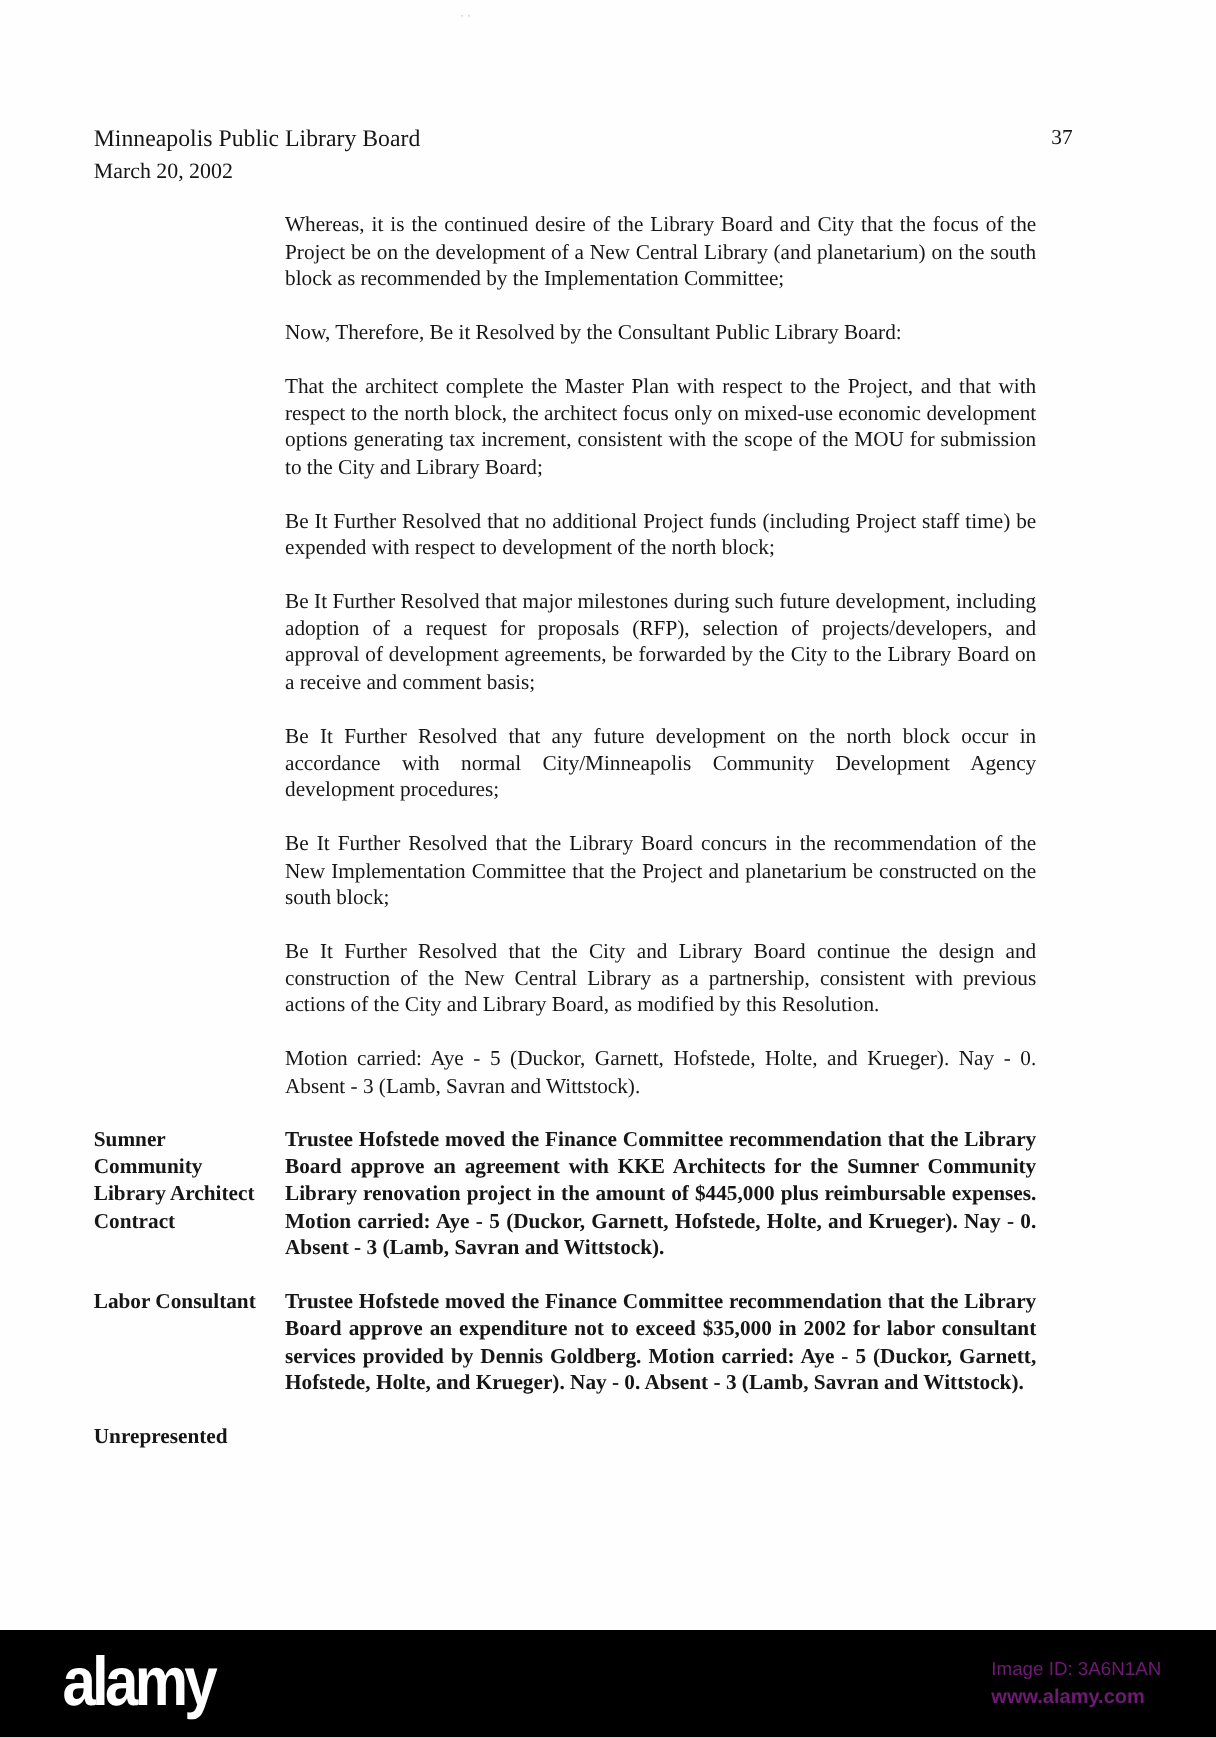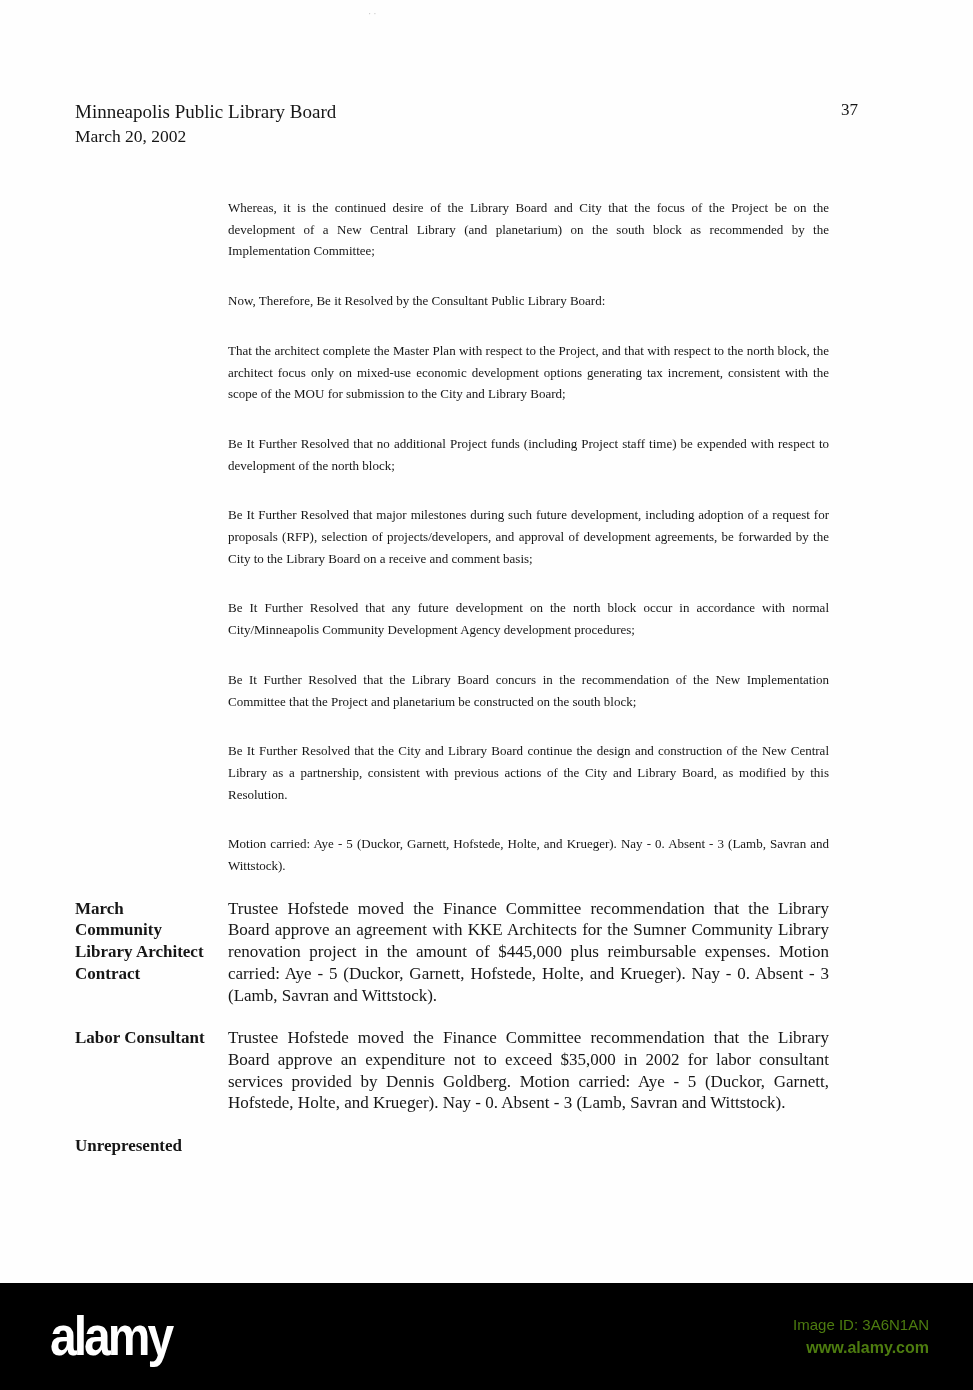--- a/index.html
+++ b/index.html
@@ -31,64 +31,64 @@
   }
   
   .doc-content {
     position: absolute;
     top: 169px;
     left: 75px;
     width: 754px;
   }
   .resolution-block { margin-left: 153px; width: 601px; }
   .resolution-block p {
-    font-size: 13px;
+    font-size: 17px;
     line-height: 21.7px;
     text-align: justify;
     margin-bottom: 21px;
-    margin-top: 28px;
   }
   .minute-section {
     display: flex;
     align-items: flex-start;
     margin-bottom: 21px;
   }
   .margin-heading {
     width: 153px;
     flex: 0 0 153px;
     font-weight: bold;
     font-size: 17px;
     line-height: 21.7px;
     padding-right: 20px;
   }
   .section-body {
     width: 601px;
     font-size: 17px;
     line-height: 21.7px;
     text-align: justify;
+    font-weight: bold;
   }
   
   .scan-speck {
     position: absolute;
     top: 8px;
     left: 368px;
     width: 10px;
     height: 6px;
     opacity: 0.45;
     font-size: 10px;
     color: #777;
     letter-spacing: 2px;
   }
   
   .watermark-bar {
     position: absolute;
     left: 0;
     right: 0;
     bottom: 0;
-    height: 107px;
+    height: 86px;
     display: flex;
     align-items: center;
     justify-content: space-between;
     padding: 0 44px 0 50px;
     font-family: "Liberation Sans", sans-serif;
   }
   .watermark-bar .bar-bg {
     position: absolute;
     inset: 0;
   }
@@ -96,22 +96,21 @@
     position: relative;
     color: #ffffff;
     font-weight: bold;
     font-size: 48px;
     letter-spacing: -3px;
     transform: scaleY(1.15);
     line-height: 1;
   }
   .footer-right {
     position: relative;
-    text-align: right;
-    color: #4d7c0f;
+    color: #701a75;
     line-height: 1.45;
     margin-left: 10px;
   }
   .footer-right .image-id { font-size: 15px; font-weight: normal; }
   .footer-right .alamy-url { font-size: 16px; font-weight: bold; }
 </style>
 </head>
 <body>
 
 <div class="scan-page" style="background: rgb(254, 254, 254); color: rgb(22, 22, 22);">
@@ -132,21 +131,21 @@
       <p>That the architect complete the Master Plan with respect to the Project, and that with respect to the north block, the architect focus only on mixed-use economic development options generating tax increment, consistent with the scope of the MOU for submission to the City and Library Board;</p>
       <p>Be It Further Resolved that no additional Project funds (including Project staff time) be expended with respect to development of the north block;</p>
       <p>Be It Further Resolved that major milestones during such future development, including adoption of a request for proposals (RFP), selection of projects/developers, and approval of development agreements, be forwarded by the City to the Library Board on a receive and comment basis;</p>
       <p>Be It Further Resolved that any future development on the north block occur in accordance with normal City/Minneapolis Community Development Agency development procedures;</p>
       <p>Be It Further Resolved that the Library Board concurs in the recommendation of the New Implementation Committee that the Project and planetarium be constructed on the south block;</p>
       <p>Be It Further Resolved that the City and Library Board continue the design and construction of the New Central Library as a partnership, consistent with previous actions of the City and Library Board, as modified by this Resolution.</p>
       <p>Motion carried: Aye - 5 (Duckor, Garnett, Hofstede, Holte, and Krueger). Nay - 0.  Absent - 3 (Lamb, Savran and Wittstock).</p>
     </div>
 
     <section class="minute-section">
-      <div class="margin-heading">March Community Library Architect Contract</div>
+      <div class="margin-heading">Sumner Community Library Architect Contract</div>
       <p class="section-body">Trustee Hofstede moved the Finance Committee recommendation that the Library Board approve an agreement with KKE Architects for the Sumner Community Library renovation project in the amount of $445,000 plus reimbursable expenses. Motion carried: Aye - 5 (Duckor, Garnett, Hofstede, Holte, and Krueger). Nay - 0.  Absent - 3 (Lamb, Savran and Wittstock).</p>
     </section>
 
     <section class="minute-section">
       <div class="margin-heading">Labor Consultant</div>
       <p class="section-body">Trustee Hofstede moved the Finance Committee recommendation that the Library Board approve an expenditure not to exceed $35,000 in 2002 for labor consultant services provided by Dennis Goldberg. Motion carried: Aye - 5 (Duckor, Garnett, Hofstede, Holte, and Krueger). Nay - 0.  Absent - 3 (Lamb, Savran and Wittstock).</p>
     </section>
 
     <section class="minute-section">
       <div class="margin-heading">Unrepresented</div>

